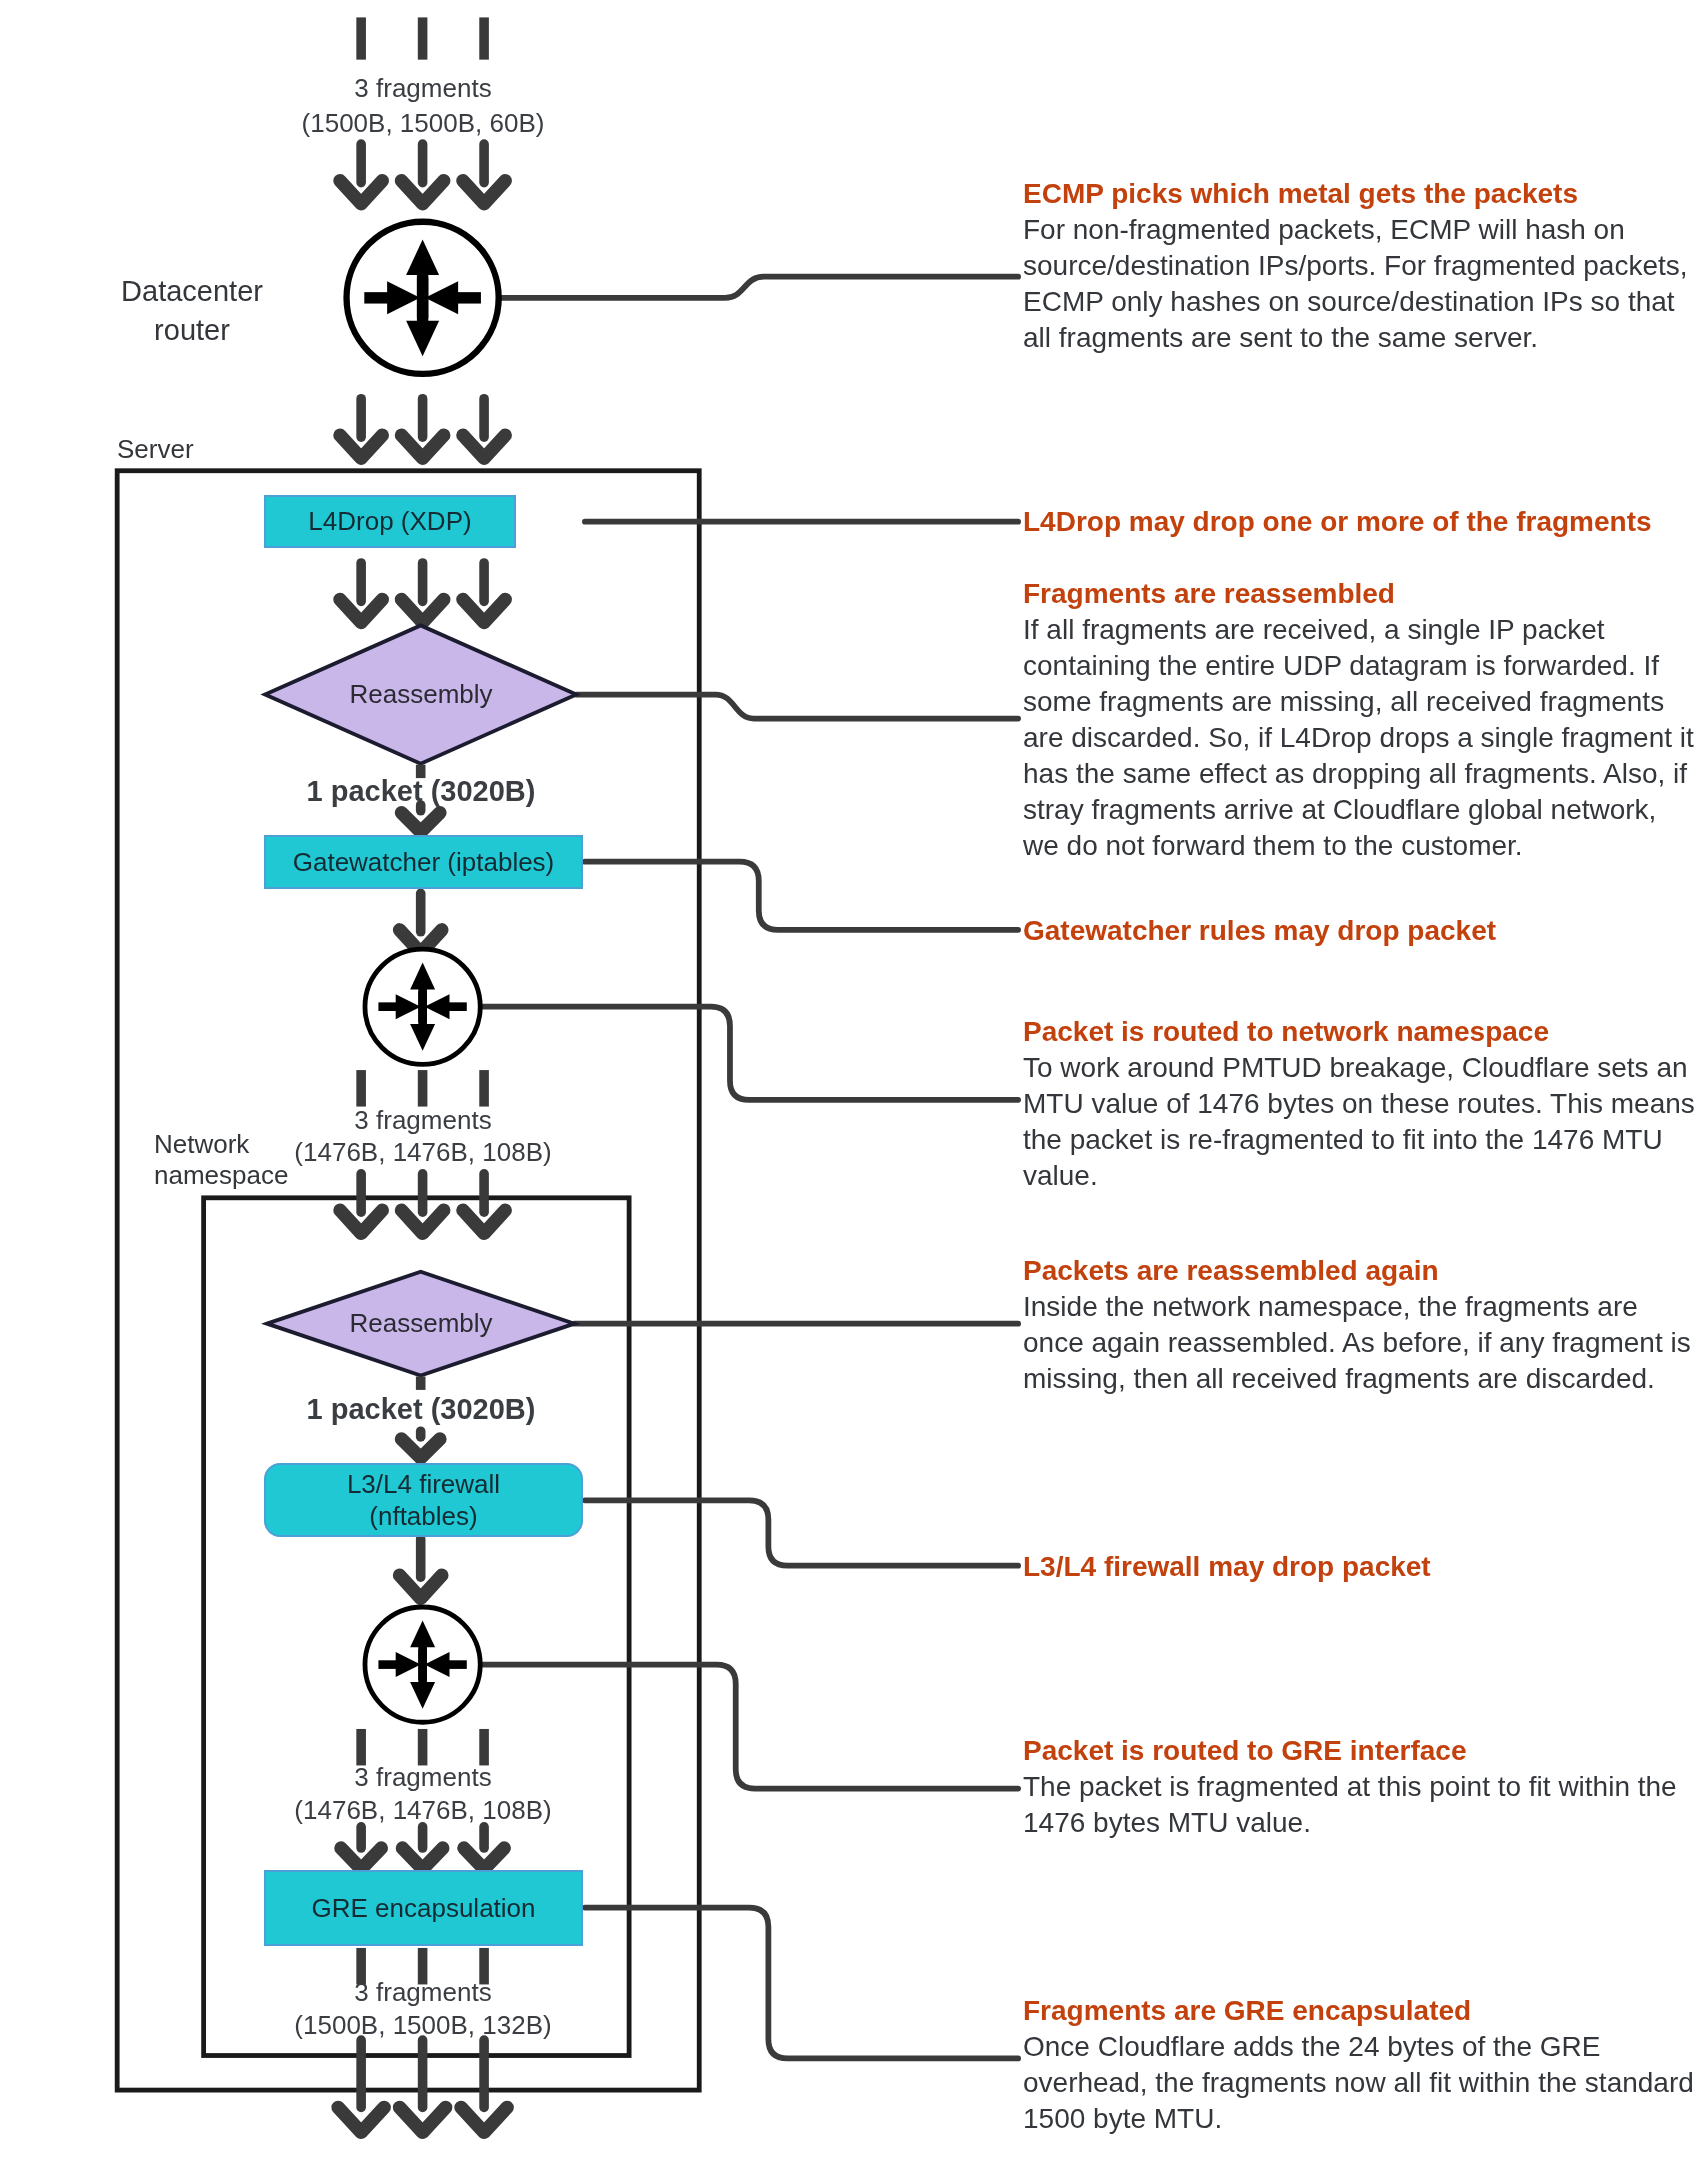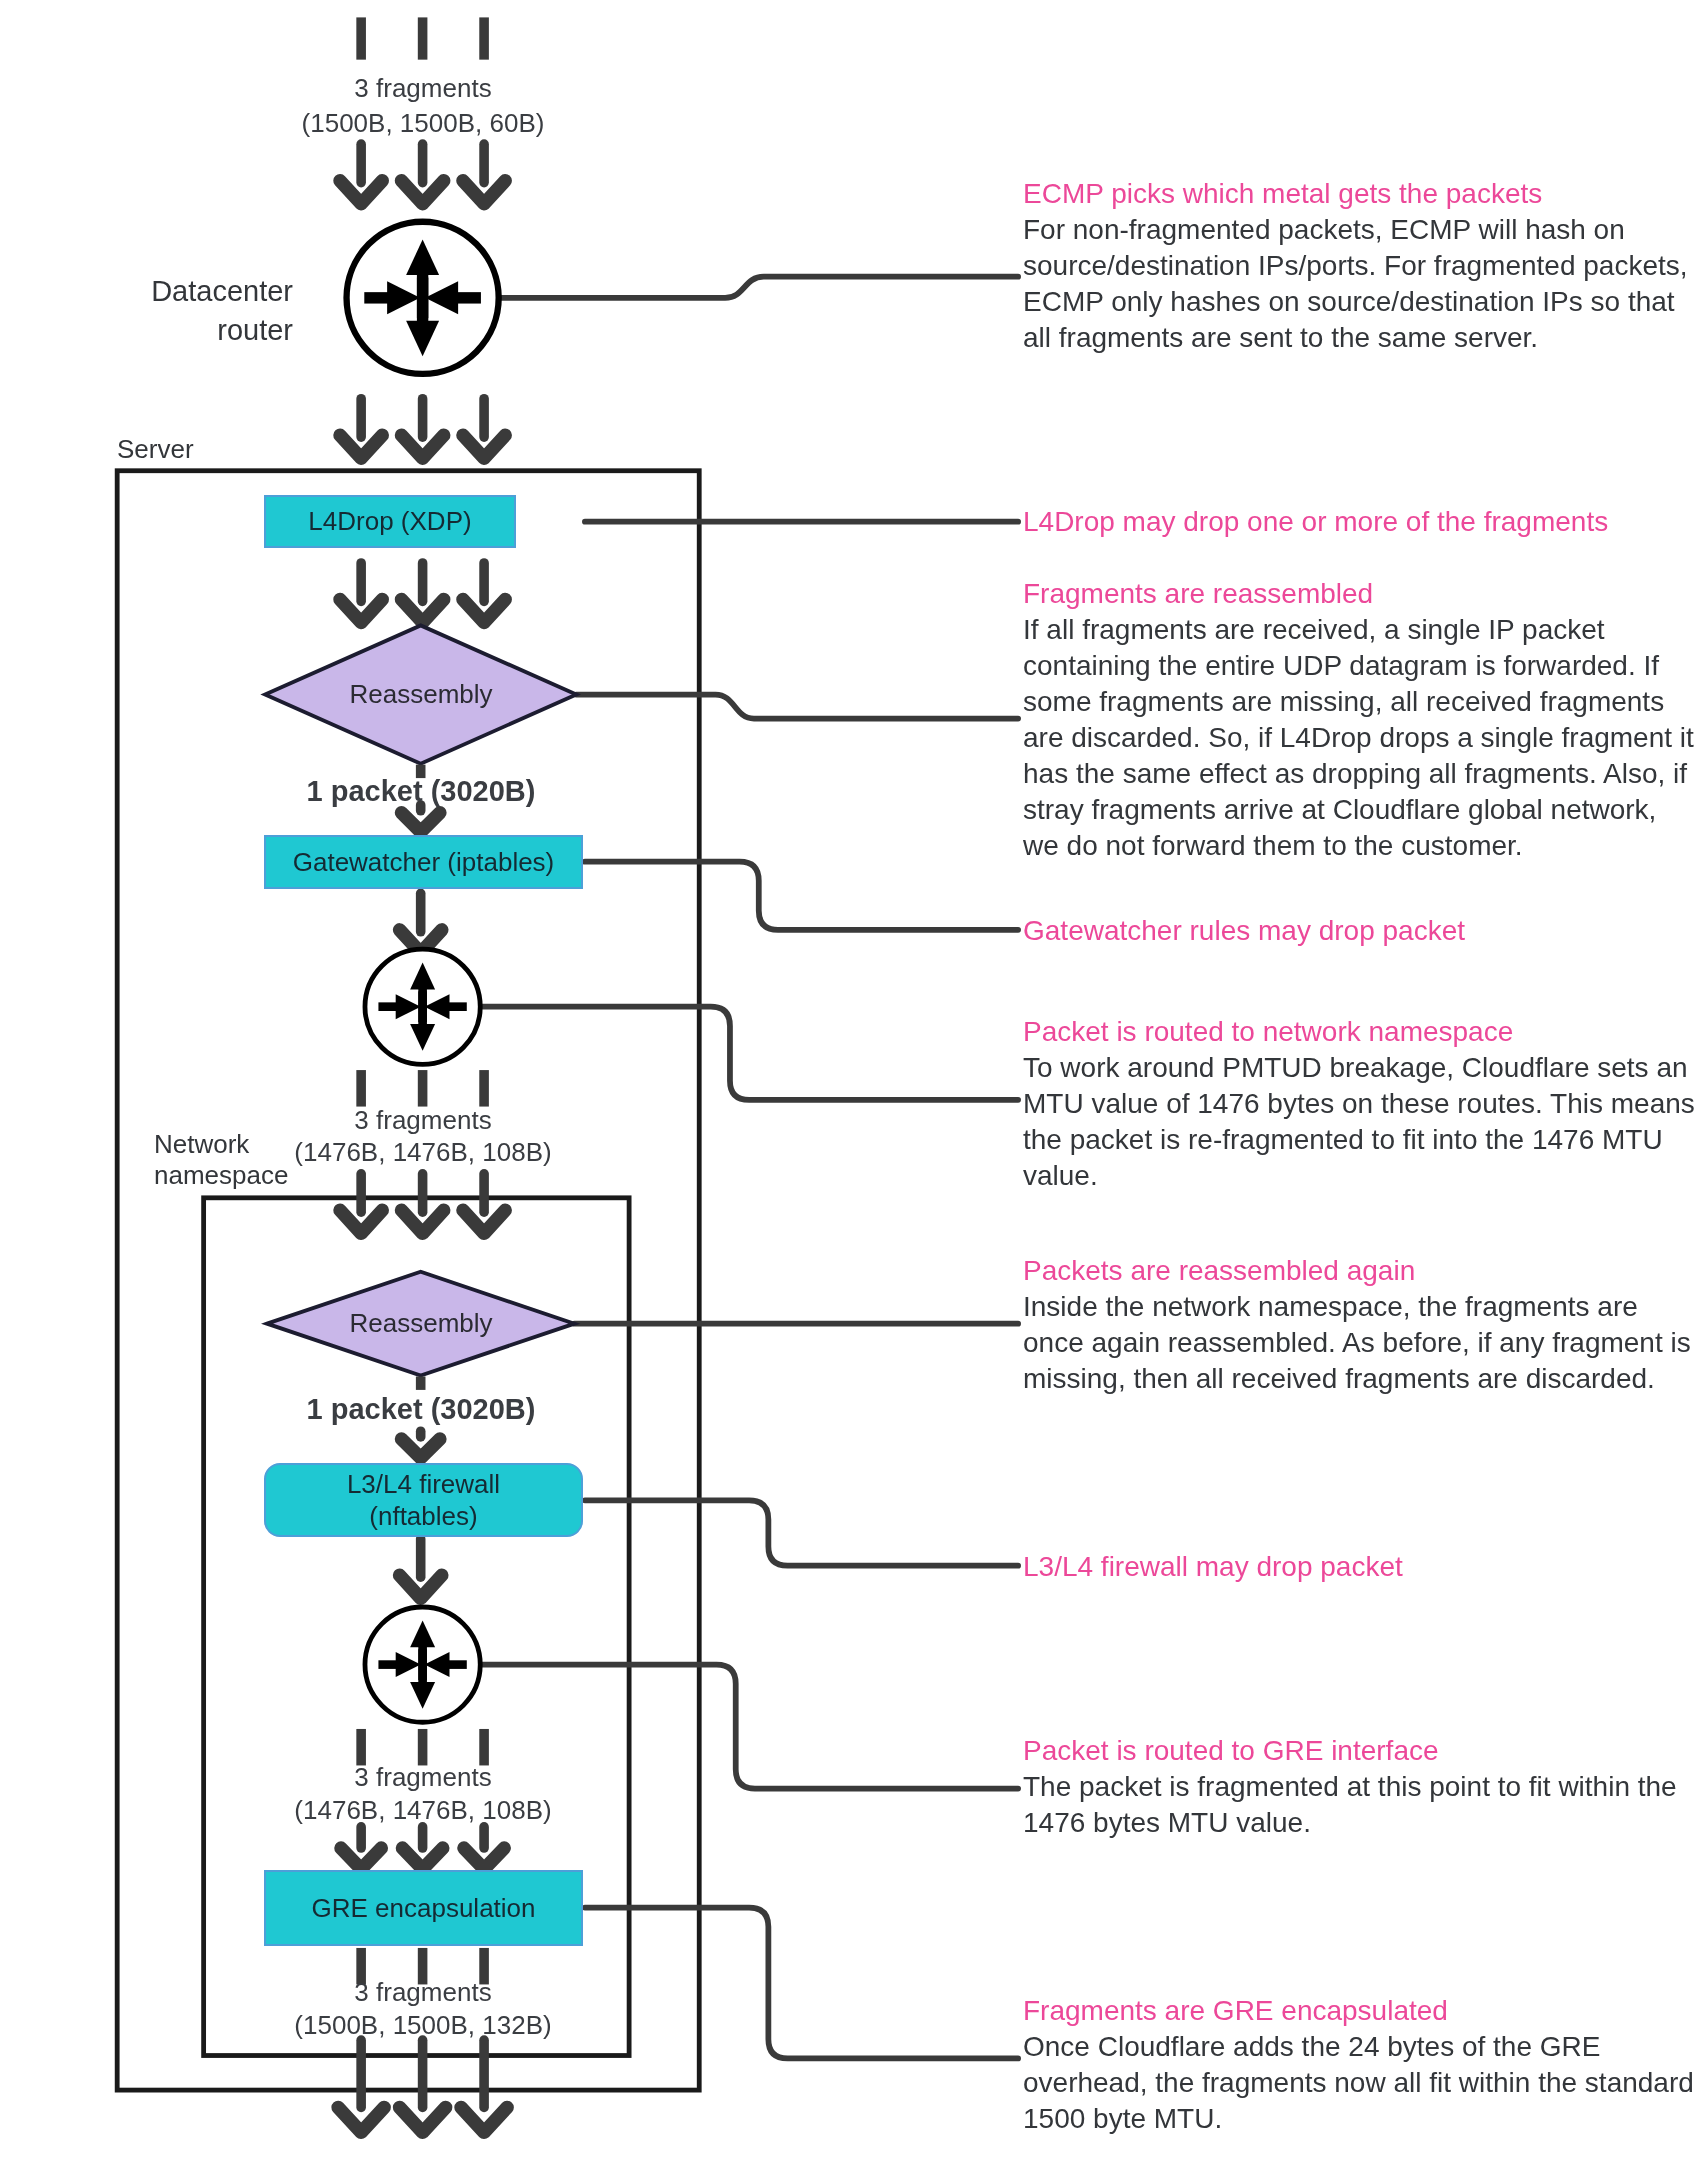--- a/index.html
+++ b/index.html
@@ -17,21 +17,21 @@
   .node-box {
     position:absolute; background:#1fc8d2; border:2.9px solid #4d9fd8;
     display:flex; flex-direction:column; align-items:center; justify-content:center;
     font-size:26px; color:#152a33; text-align:center; line-height:1.25; box-sizing:border-box;
   }
   .flow-lbl { position:absolute; text-align:center; font-size:26px; color:#3a3d42; }
   .packet-lbl { position:absolute; text-align:center; font-size:29px; color:#3a3d42;font-weight:bold; }
   .side-lbl { position:absolute; font-size:26px; color:#33363a; }
   .diamond-lbl { position:absolute; text-align:center; font-size:26px; color:#2b2b33; }
   .annotation { position:absolute; left:1023px; width:672px; font-size:28px; line-height:36px; }
-  .annotation .hd { font-weight:normal; color:#ec4899; }
+  .annotation .hd { font-weight:bold; color:#c2410c; }
   .annotation .bd { color:#33363a; }
   .dc-lbl { position:absolute; text-align:center; font-size:29px; color:#33363a; line-height:1.35; }
 </style>
 </head>
 <body>
 
 <div class="canvas">
 
   <svg class="layer" width="1701" height="2168" viewBox="0 0 1771 2257">
     <defs>
@@ -134,21 +134,21 @@
     <use href="#bar38" x="440" y="2028"></use>
     <use href="#bar38" x="504" y="2028"></use>
     <use href="#arr98" x="376" y="2124"></use>
     <use href="#arr98" x="440" y="2124"></use>
     <use href="#arr98" x="504" y="2124"></use>
   </svg>
 
   <div class="flow-lbl" style="left:250px; top:73px; width:346px;">3 fragments</div>
   <div class="flow-lbl" style="left:250px; top:108px; width:346px;">(1500B, 1500B, 60B)</div>
 
-  <div class="dc-lbl" style="left:91px; top:272px; width:202px;text-align:right;">Datacenter router</div>
+  <div class="dc-lbl" style="left:91px; top:272px; width:202px;">Datacenter router</div>
 
   <div class="side-lbl" style="left:117px; top:434px;">Server</div>
 
   <div class="node-box" style="left:264px; top:495px; width:252px; height:53px;">
     <span>L4Drop (XDP)</span>
   </div>
 
   <div class="diamond-lbl" style="left:277px; top:679px; width:288px;">Reassembly</div>
   <div class="packet-lbl" style="left:277px; top:775px; width:288px;">1 packet (3020B)</div>
 

